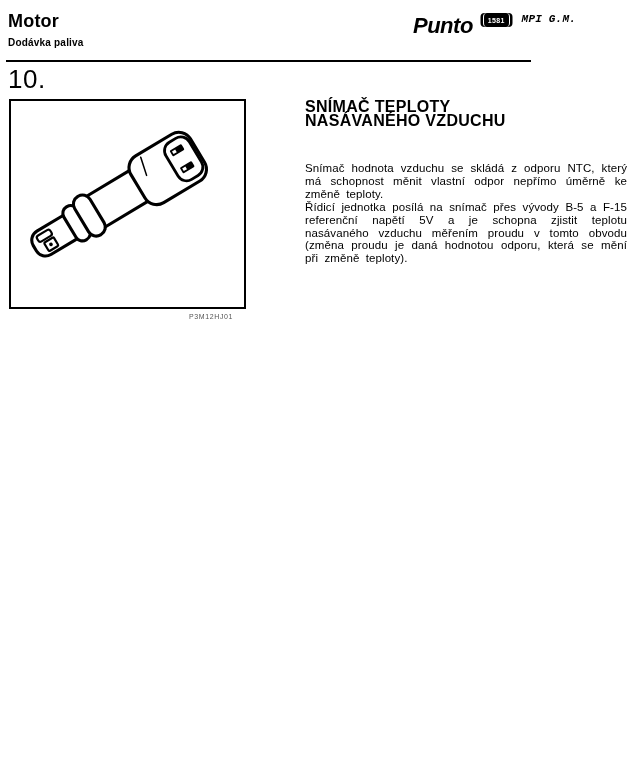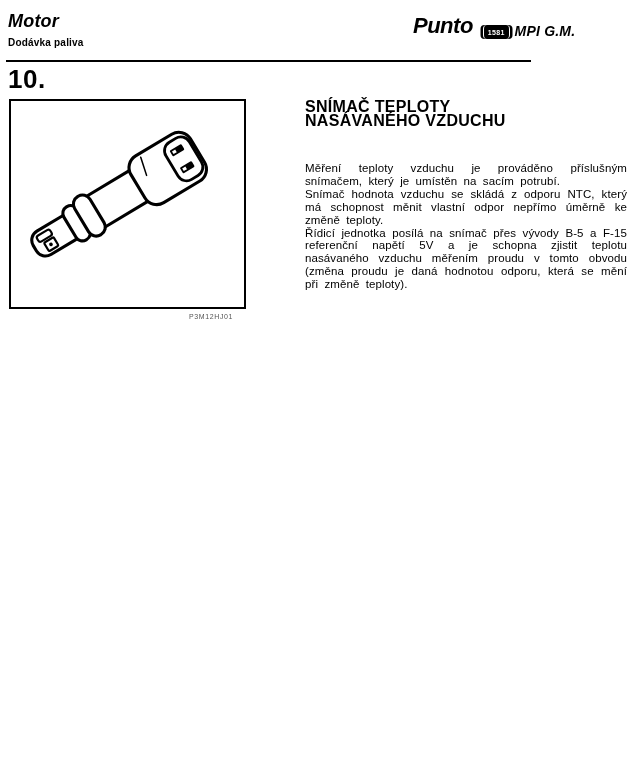--- a/index.html
+++ b/index.html
@@ -10,52 +10,52 @@
     font-family: "Liberation Sans", sans-serif;
     color: #000000;
     overflow: hidden;
   }
 
   
   .header-left {
     position: absolute; left: 8px; top: 11px;
   }
   .doc-title {
-    font-size: 18px; font-weight: 700; letter-spacing: 0.2px; line-height: 21px; font-style: italic;
+    font-size: 18px; font-weight: 700; letter-spacing: 0.2px; line-height: 21px;
   }
   .doc-subtitle {
     font-size: 10px; font-weight: 700; letter-spacing: 0.2px; line-height: 17px; margin-top: 2px;
   }
   .header-right {
     position: absolute; left: 413px; top: 13px; width: 215px;
-    display: flex; align-items: flex-end; white-space: nowrap;
+    display: flex; align-items: flex-start; white-space: nowrap;
   }
   .brand-name {
     font-size: 22px; font-weight: 700; font-style: italic; letter-spacing: -0.5px;
   }
   .engine-badge {
     display: inline-block; margin-left: 10px;
     background: #000; color: #fff;
     font-size: 7px; font-weight: 700;
     padding: 4px 4px 3px 4px; border-radius: 4px;
     line-height: 7px; letter-spacing: 0.3px;
     border-left: 1.5px solid #fff; border-right: 1.5px solid #fff;
     box-shadow: -2.5px 0 0 #000, 2.5px 0 0 #000;
   }
   .brand-variant {
-    font-size: 14px; font-weight: 700; font-style: italic; margin-left: 5px; letter-spacing: 0.2px;
+    font-size: 11px; font-weight: 700; font-style: italic; margin-left: 12px; letter-spacing: 0.2px; font-family: Liberation Mono, monospace;
   }
 
   .header-rule {
     position: absolute; left: 6px; top: 60px; width: 525px; height: 2px; background: #000;
   }
 
   .chapter-number {
     position: absolute; left: 8px; top: 64px;
-    font-size: 26px; font-weight: 700; letter-spacing: 0.5px;
+    font-size: 26px; font-weight: 400; letter-spacing: 0.5px;
   }
 
   
   .figure-frame {
     position: absolute; left: 9px; top: 99px;
     width: 237px; height: 210px;
     border: 2px solid #000; background: #fff;
   }
   .figure-frame svg { display: block; }
   .figure-caption {
@@ -124,17 +124,16 @@
       <rect x="263" y="9" width="22" height="11" rx="2" fill="#000000" stroke="none"></rect>
       <rect x="266" y="12" width="6" height="5" fill="#ffffff" stroke="none"></rect>
     </g>
   </svg>
 </div>
 <div class="figure-caption">P3M12HJ01</div>
 
 <div class="article">
   <div class="article-title">SNÍMAČ TEPLOTY NASÁVANÉHO VZDUCHU</div>
   <div class="article-body">
-    <p>Měření teploty vzduchu je prováděno příslušným snímačem, který je umístěn na sacím potrubí.</p>
     <p>Snímač hodnota vzduchu se skládá z odporu NTC, který má schopnost měnit vlastní odpor nepřímo úměrně ke změně teploty.</p>
     <p>Řídicí jednotka posílá na snímač přes vývody B-5 a F-15 referenční napětí 5V a je schopna zjistit teplotu nasávaného vzduchu měřením proudu v tomto obvodu (změna proudu je daná hodnotou odporu, která se mění při změně teploty).</p>
   </div>
 </div>
 
 </body></html>

